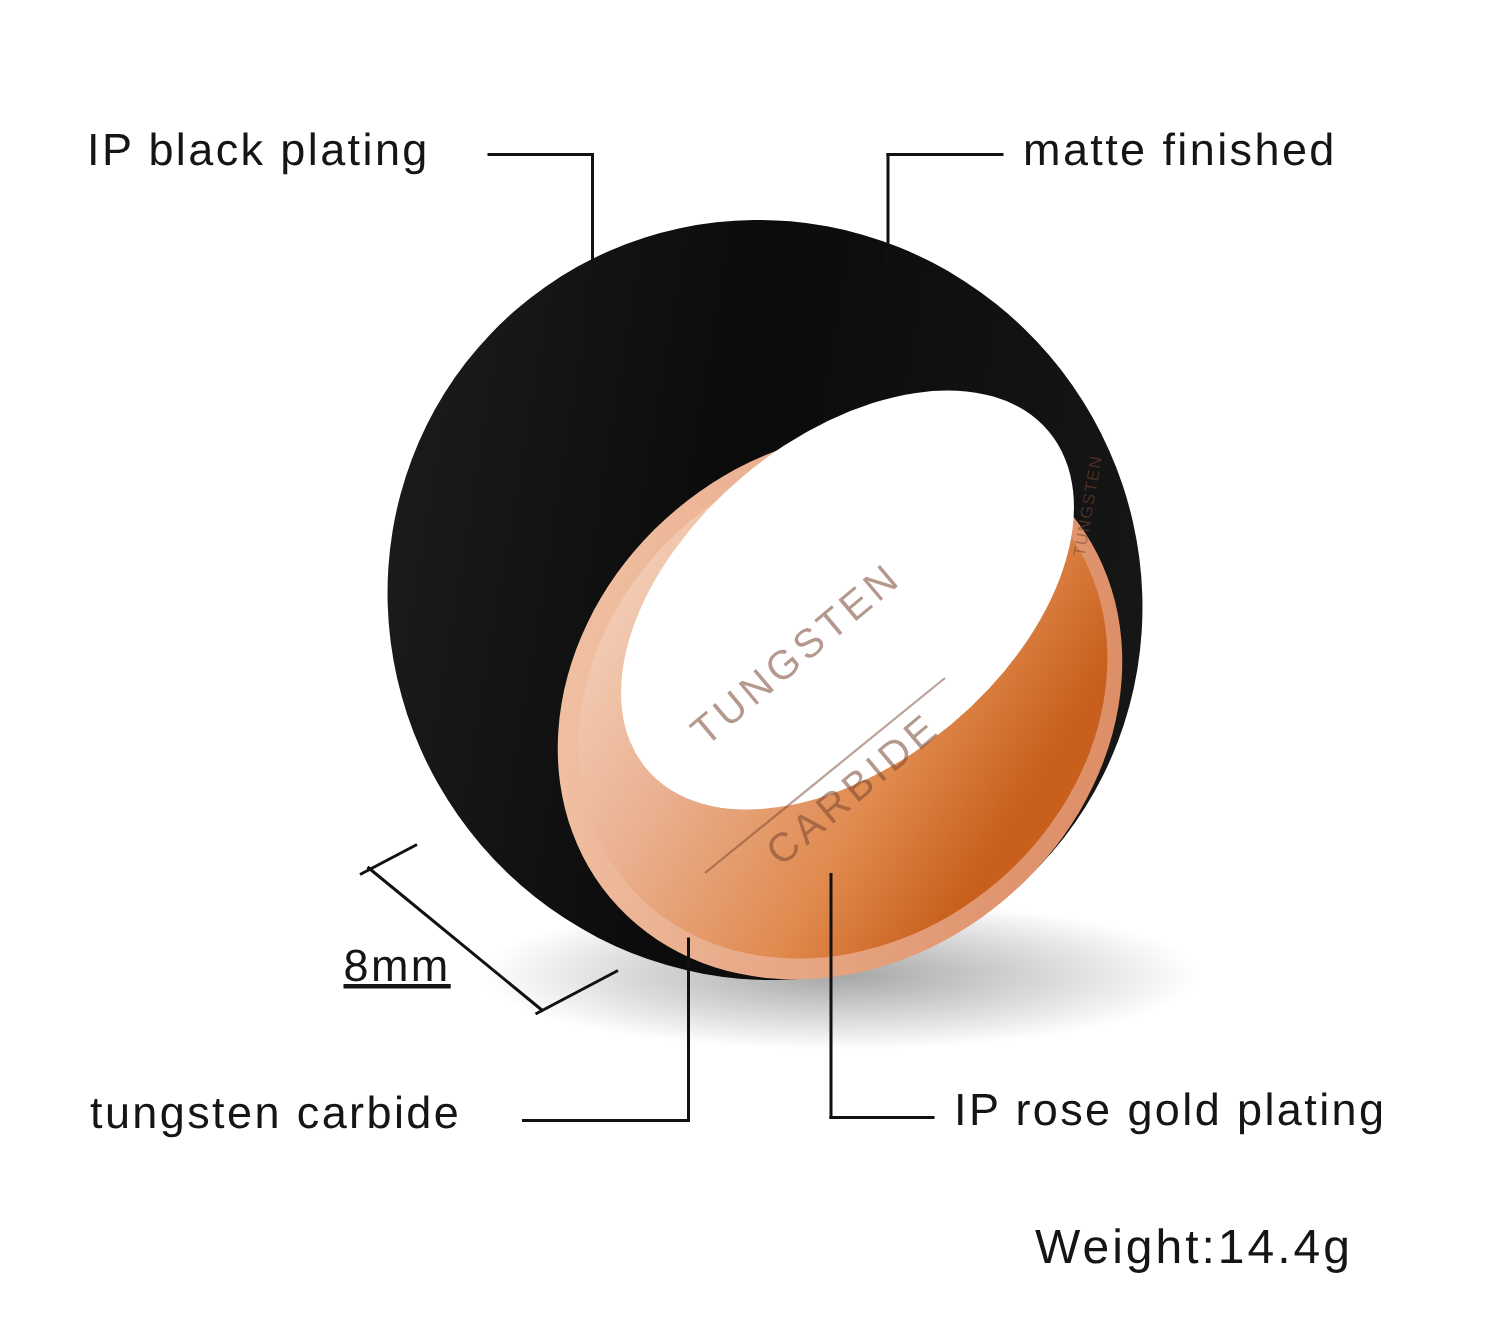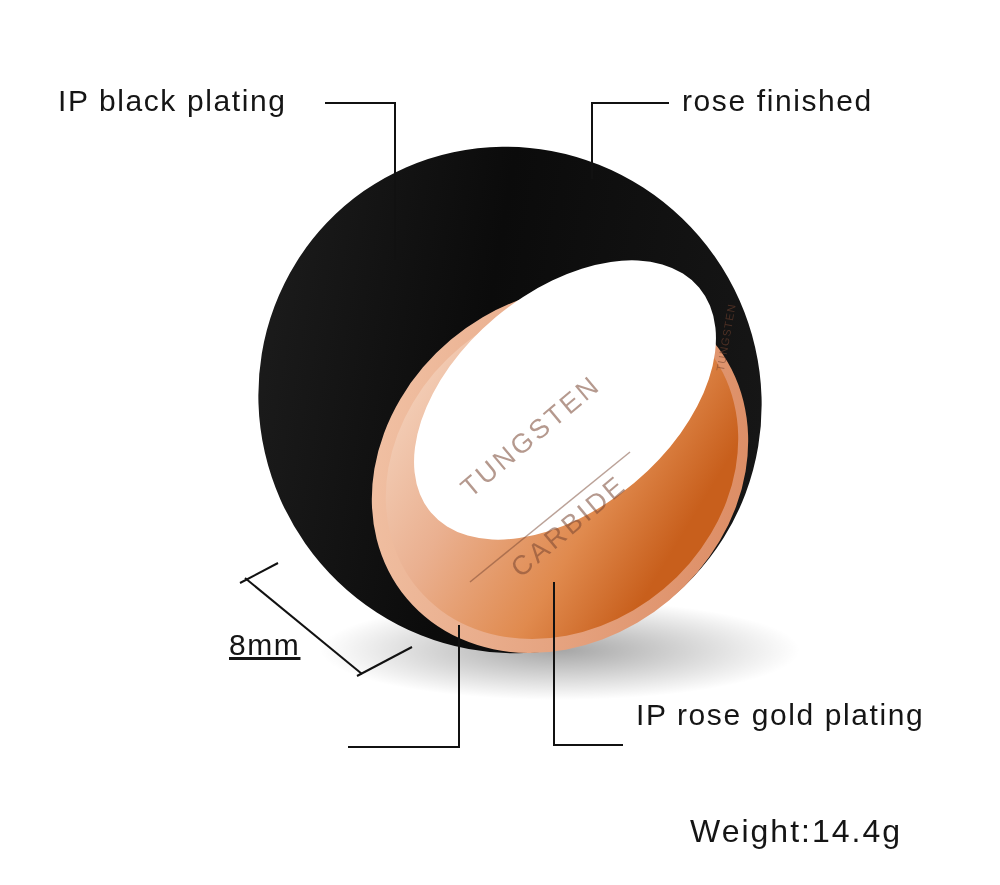--- a/index.html
+++ b/index.html
@@ -58,27 +58,28 @@
   </svg>
 
   <div class="engrave" style="left:455px; top:480px; transform:rotate(-40deg); transform-origin:left top;">TUNGSTEN</div>
   <div class="engrave" style="left:505px; top:560px; transform:rotate(-40deg); transform-origin:left top;">CARBIDE</div>
   <div class="engrave" style="left:714px; top:370px; font-size:11px; letter-spacing:1px; transform:rotate(-80deg); transform-origin:left top;">TUNGSTEN</div>
 
   <div class="label" style="left:58px; top:86px;">IP black plating</div>
   <div class="line" style="left:325px; top:102px; width:71px; height:2px;"></div>
   <div class="line" style="left:394px; top:102px; width:2px; height:158px;"></div>
 
-  <div class="label" style="left:682px; top:86px;">rose finished</div>
+  <div class="label" style="left:682px; top:86px;">matte finished</div>
   <div class="line" style="left:591px; top:102px; width:78px; height:2px;"></div>
   <div class="line" style="left:591px; top:102px; width:2px; height:77px;"></div>
 
   <div class="label" style="left:229px; top:630px;text-decoration:underline;">8mm</div>
 
+  <div class="label" style="left:60px; top:728px;">tungsten carbide</div>
   <div class="line" style="left:348px; top:746px; width:112px; height:2px;"></div>
   <div class="line" style="left:458px; top:625px; width:2px; height:123px;"></div>
 
-  <div class="label" style="left:636px; top:700px;text-align:right;">IP rose gold plating</div>
+  <div class="label" style="left:636px; top:726px;text-align:right;">IP rose gold plating</div>
   <div class="line" style="left:553px; top:582px; width:2px; height:164px;"></div>
   <div class="line" style="left:553px; top:744px; width:70px; height:2px;"></div>
 
   <div class="label weight" style="left:690px; top:815px;">Weight:14.4g</div>
 </div>
 
 </body></html>

